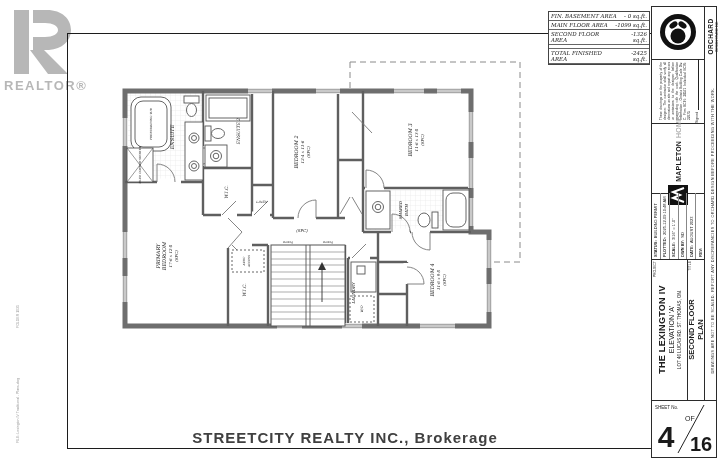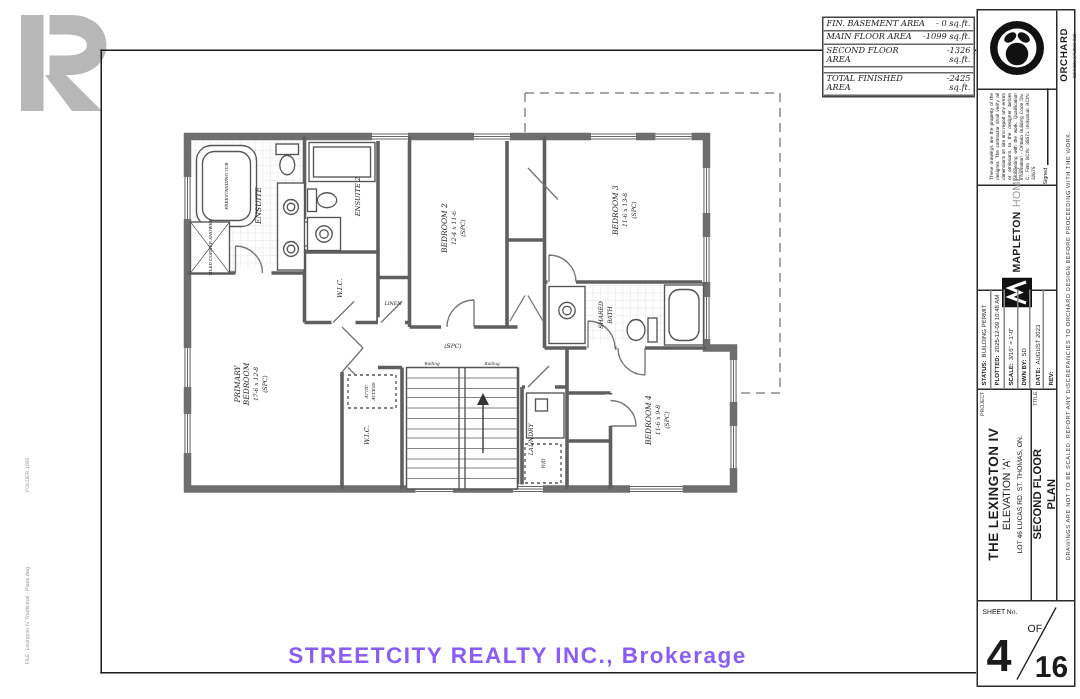--- a/index.html
+++ b/index.html
@@ -36,41 +36,42 @@
   #signedline{display:flex;width:100%;margin-top:2px;font:3.6px "Liberation Sans",sans-serif;gap:2px;}
   #signedline .ln{flex:1;border-bottom:.6px solid #222;}
   #mapleton-row{display:flex;flex-direction:row;align-items:center;gap:3px;}
   #mapleton-row .b1{font:bold 7px "Liberation Sans",sans-serif;letter-spacing:.2px;}
   #mapleton-row .b2{font:7px "Liberation Sans",sans-serif;color:#9a9a9a;letter-spacing:.2px;}
   #orchard-name{font:bold 6.5px "Liberation Sans",sans-serif;letter-spacing:.4px;}
   #orchard-sub{font:3px "Liberation Sans",sans-serif;margin-top:1px;}
   #edge-note{font:3.8px "Liberation Sans",sans-serif;letter-spacing:.4px;color:#333;white-space:nowrap;}
   
   #brokerage{position:absolute;left:175px;top:429px;width:340px;text-align:center;
-    font:bold 15px "Liberation Sans",sans-serif;letter-spacing:1px;color:#8b5cf6;white-space:nowrap;}
+    font:bold 15px "Liberation Sans",sans-serif;letter-spacing:1px;color:#404040;white-space:nowrap;}
   .edgefile{position:absolute;font:3.5px "Liberation Sans",sans-serif;color:#999;white-space:nowrap;
     transform:rotate(-90deg);}
   
   svg text{fill:#1a1a1a;}
   .rm{font:italic 5px "DejaVu Serif",serif;}
   .rm4{font:italic 4px "DejaVu Serif",serif;}
   .rm45{font:italic 4.5px "DejaVu Serif",serif;}
   .rm3{font:italic 3.2px "DejaVu Serif",serif;}
   .rm28{font:italic 2.8px "DejaVu Serif",serif;}
 </style>
 </head>
 <body>
 
 <div id="stage">
 
   <svg class="abs" style="left:6px;top:4px" width="90" height="76" viewBox="0 0 90 76">
     <rect x="8" y="6" width="15" height="64" fill="#b7b7b7"></rect>
     <path d="M27,6 h14 c15,0 24,9 24,20 c0,11 -9,19 -22,20 h-16 v-13 h12 c8,0 13,-3 13,-7 c0,-4 -5,-7 -13,-7 h-12 z" fill="#b7b7b7"></path>
     <path d="M38,46 L62,70 H42 L24,46 z" fill="#b7b7b7"></path>
   </svg>
+  <div id="realtor-text">REALTOR®</div>
 
   <div class="bline" style="left:67px;top:33px;width:584px;height:1.4px"></div>
   <div class="bline" style="left:67px;top:33px;width:1.4px;height:416px"></div>
   <div class="bline" style="left:67px;top:448px;width:584px;height:1.4px"></div>
 
   <div class="edgefile" style="left:-12px;top:296px;width:60px">FOLDER 1035</div>
   <div class="edgefile" style="left:-37px;top:386px;width:110px">FILE: Lexington IV Traditional - Plans.dwg</div>
 
   <svg class="abs" style="left:0;top:0" width="720" height="466" viewBox="0 0 720 466">
     <defs>

